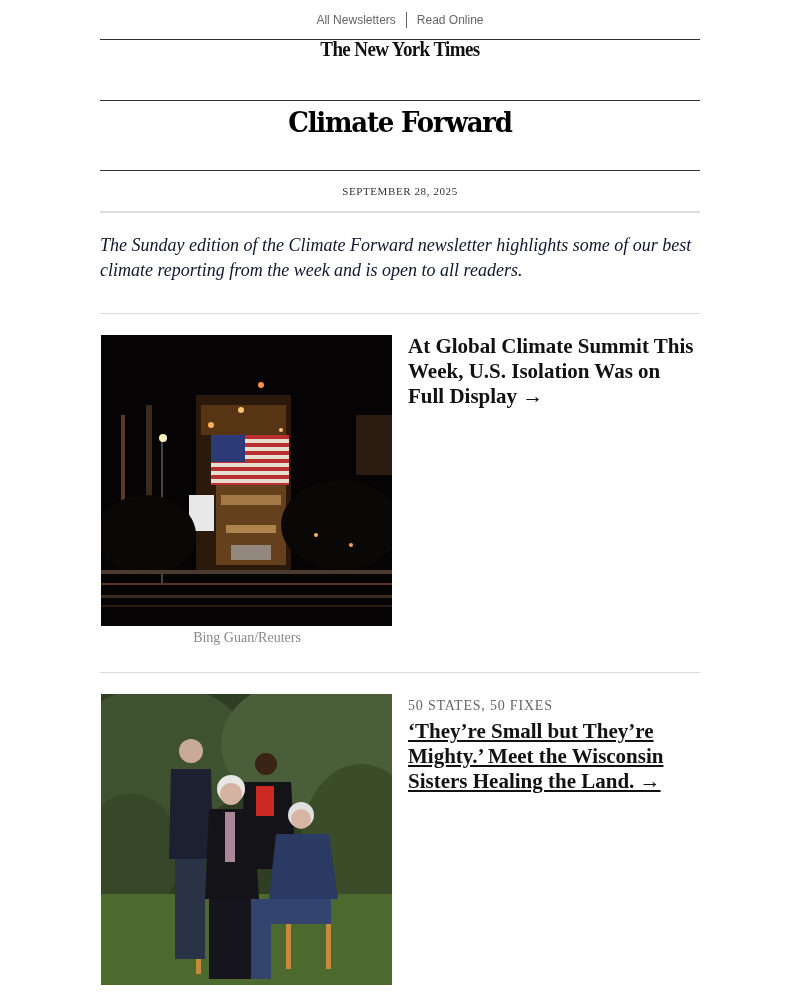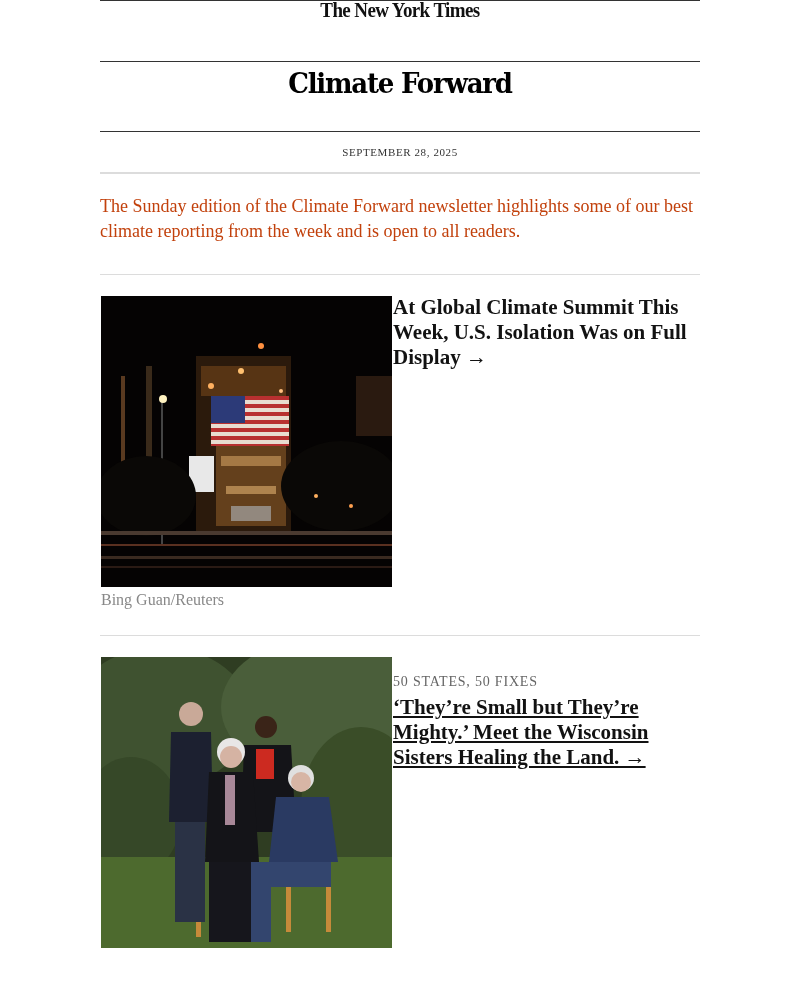--- a/index.html
+++ b/index.html
@@ -17,37 +17,42 @@
   .masthead { height: 60px; display: flex; justify-content: center; }
   .nyt-logo { font-family: "Liberation Serif", serif; font-weight: bold; font-size: 19px; letter-spacing: -0.6px; color: #111; font-style: normal; transform: scaleY(1.05); }
 
   .brand { height: 69px; display: flex; justify-content: center; padding-top: 8px; }
   .brand-title { font-family: "DejaVu Serif", serif; font-weight: bold; font-size: 26px; letter-spacing: -1.2px; color: #000; transform: scaleY(1.08); }
 
   .dateline { height: 40px; display: flex; justify-content: center; align-items: center; font-size: 11px; letter-spacing: 0.6px; color: #333; font-family: Liberation Serif, serif; }
 
   .sponsor { height: 51px; display: flex; justify-content: center; align-items: center; font-family: "Liberation Sans", sans-serif; font-size: 11.5px; letter-spacing: 0.6px; color: #666; }
 
-  .intro { padding: 20px 0 30px; font-size: 18px; line-height: 25px; color: #c2410c; }
+  .intro { padding: 20px 0 30px; font-style: italic; font-size: 18px; line-height: 25px; color: #0f172a; }
 
   .story { display: flex; padding-top: 21px; }
   .story-media { width: 292px; flex-shrink: 0; margin-left: 1px; }
   .story-img { width: 291px; height: 291px; display: block; }
-  .credit { text-align: left; font-size: 16px; color: #888; margin-top: 4px; padding-right: 0; }
-  .story-text { padding-left: 0; flex: 1; }
-  .kicker { font-size: 14px; letter-spacing: 0.8px; color: #666; margin-top: 16px; line-height: 18px; }
+  .credit { text-align: center; font-size: 14px; color: #888; margin-top: 4px; padding-right: 0; }
+  .story-text { padding-left: 15px; flex: 1; }
+  .kicker { font-size: 14px; letter-spacing: 0.8px; color: #666; margin-top: 3px; line-height: 18px; }
   .headline { font-weight: bold; font-size: 21px; line-height: 25px; color: #121212; text-decoration: none; display: block; }
   .story1 .headline { margin-top: 0; }
   .story-gap { height: 26px; }
 </style>
 </head>
 <body>
 
 <div class="wrap">
 
+  <nav class="topnav">
+    <a href="#">All Newsletters</a>
+    <span class="sep"></span>
+    <a href="#">Read Online</a>
+  </nav>
 
   <div class="rule-dark"></div>
 
   <div class="masthead">
     <a href="#" class="nyt-logo" style="text-decoration:none;">The New York Times</a>
   </div>
 
   <div class="rule-dark"></div>
 
   <div class="brand">

